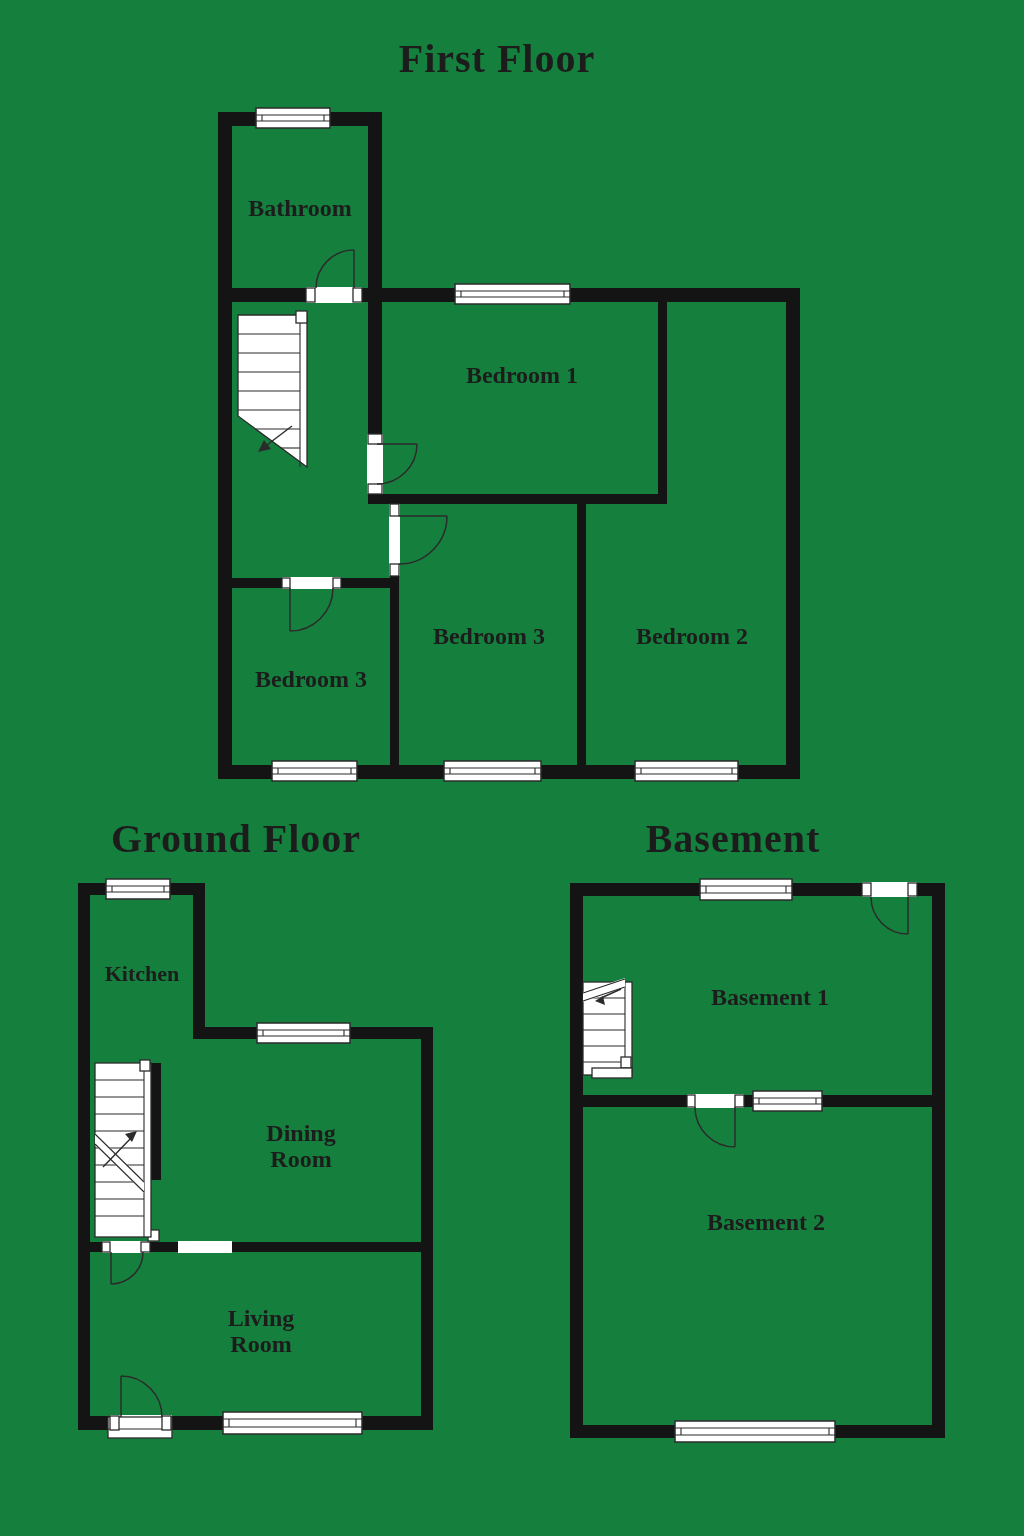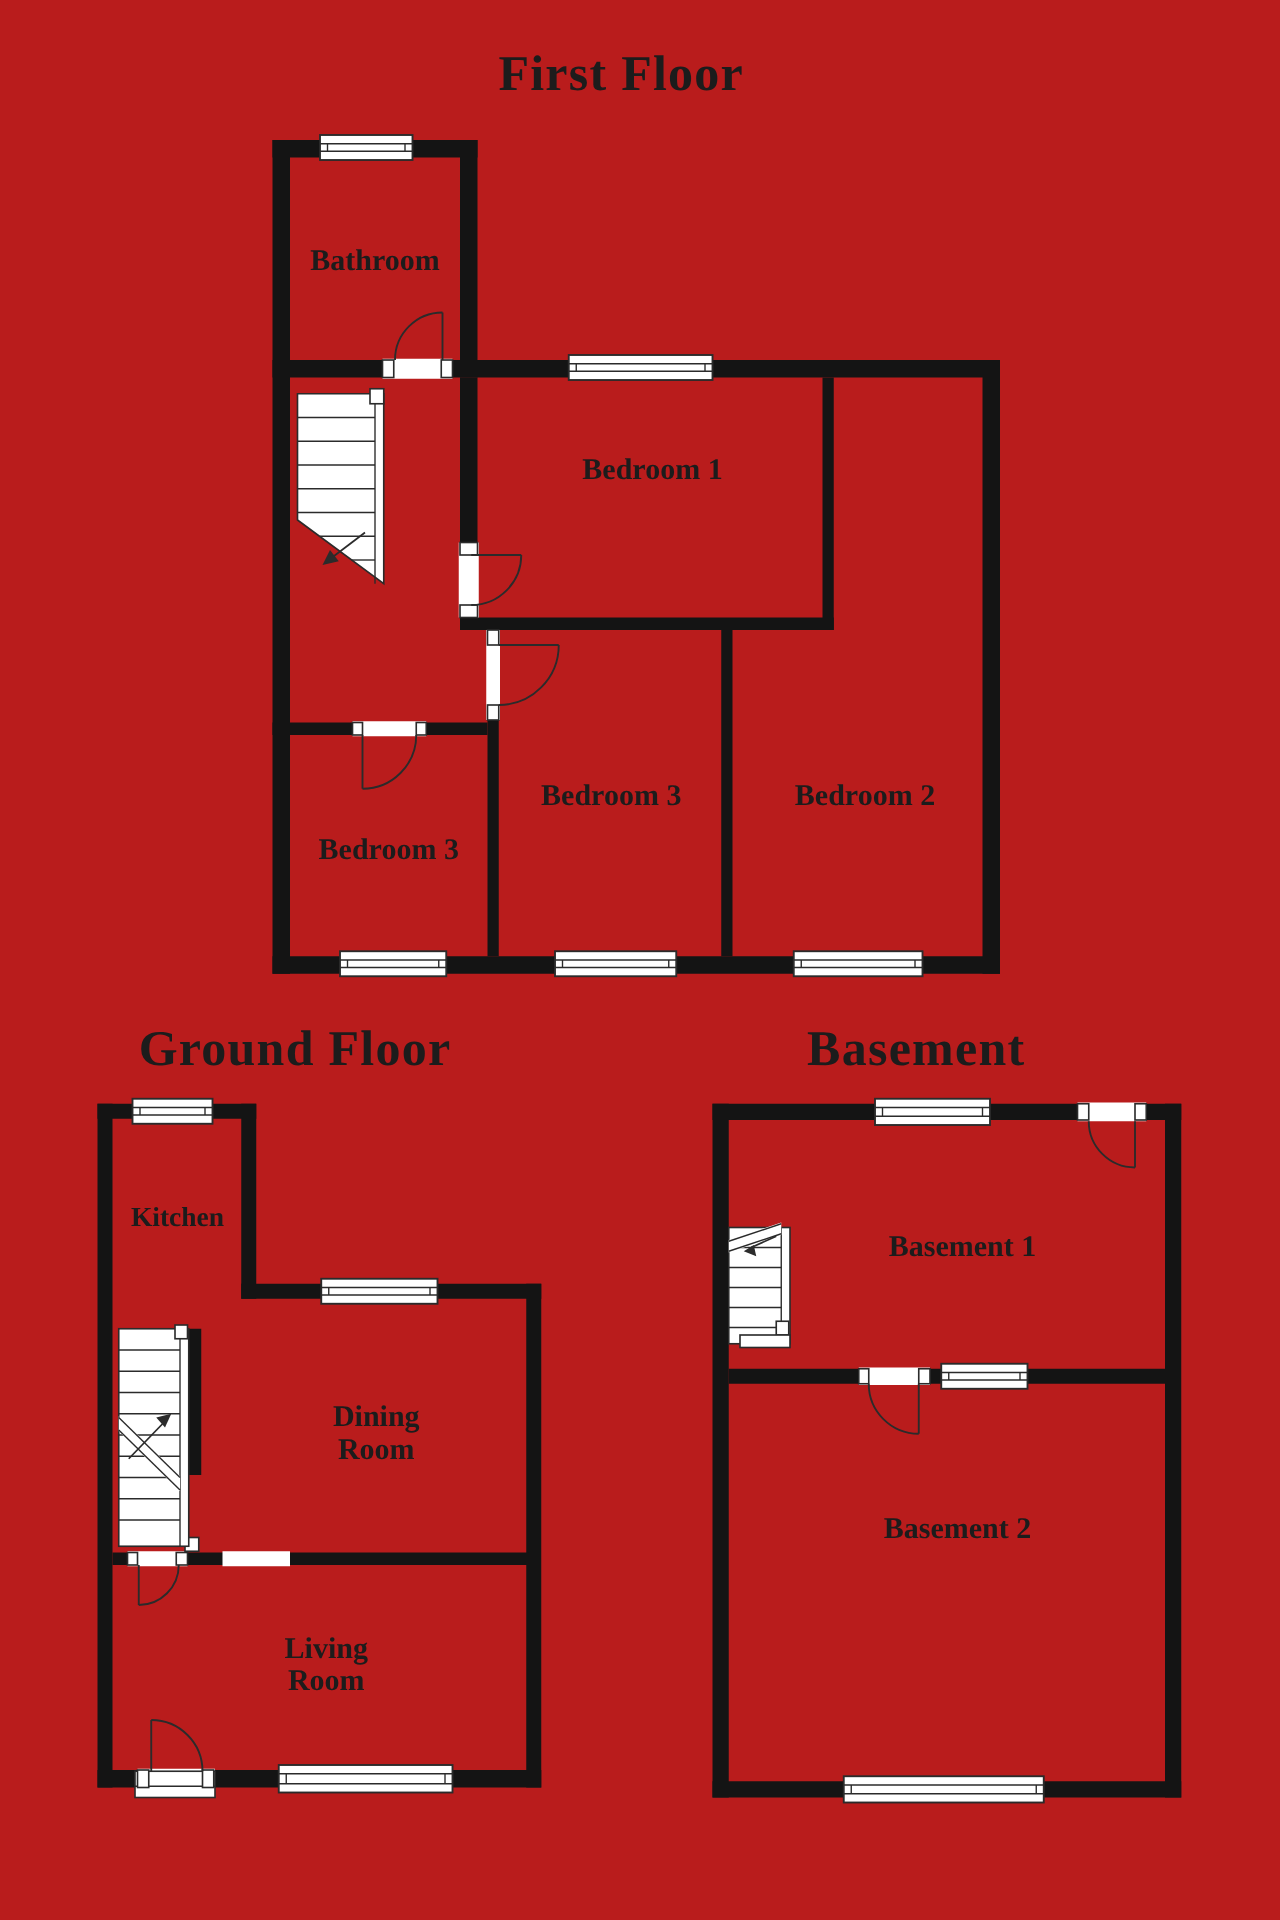--- a/index.html
+++ b/index.html
@@ -1,16 +1,16 @@
 <!DOCTYPE html>
 <html><head>
 <meta charset="utf-8">
 <style>
   html,body{margin:0;padding:0;background:#ffffff;}
-  .page{position:relative;width:1024px;height:1536px;background:#b91c1c;overflow:hidden;
+  .page{position:relative;width:1024px;height:1536px;background:#15803d;overflow:hidden;
         font-family:"Liberation Serif",serif;}
   svg{display:block}
   .wall{fill:#141414;}
   .opening{fill:#ffffff;}
   .jamb{fill:#ffffff;stroke:#2b2b2b;stroke-width:1.3;}
   .win rect{fill:#ffffff;stroke:#2b2b2b;stroke-width:1.5;}
   .win line{stroke:#2b2b2b;stroke-width:1.1;}
   .door path{fill:none;stroke:#2b2b2b;stroke-width:1.5;}
   .stair .shape{fill:#ffffff;stroke:#2b2b2b;stroke-width:1.3;}
   .stair line{stroke:#2b2b2b;stroke-width:1.1;}

